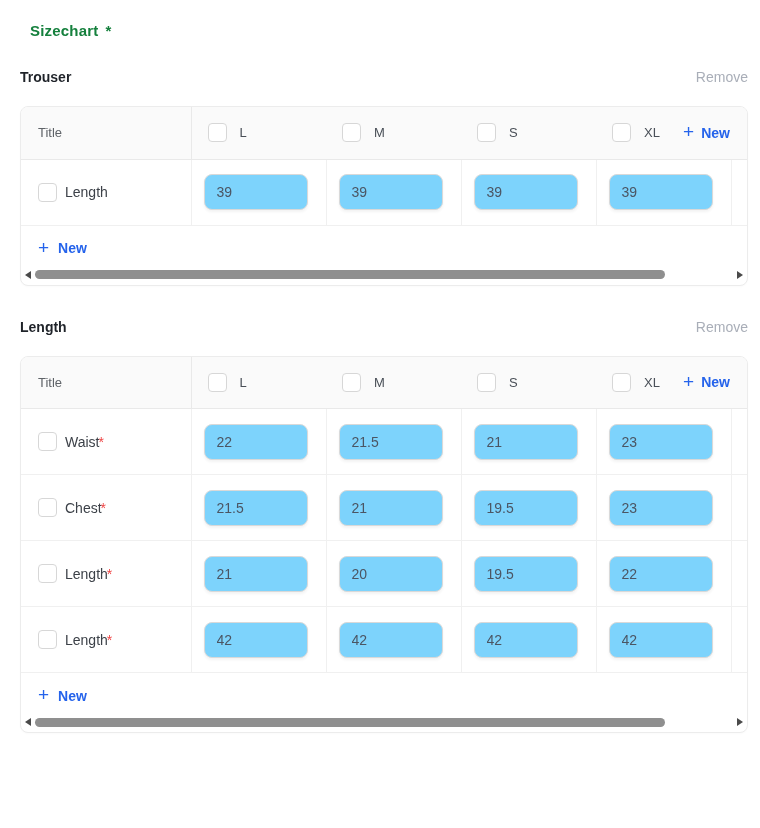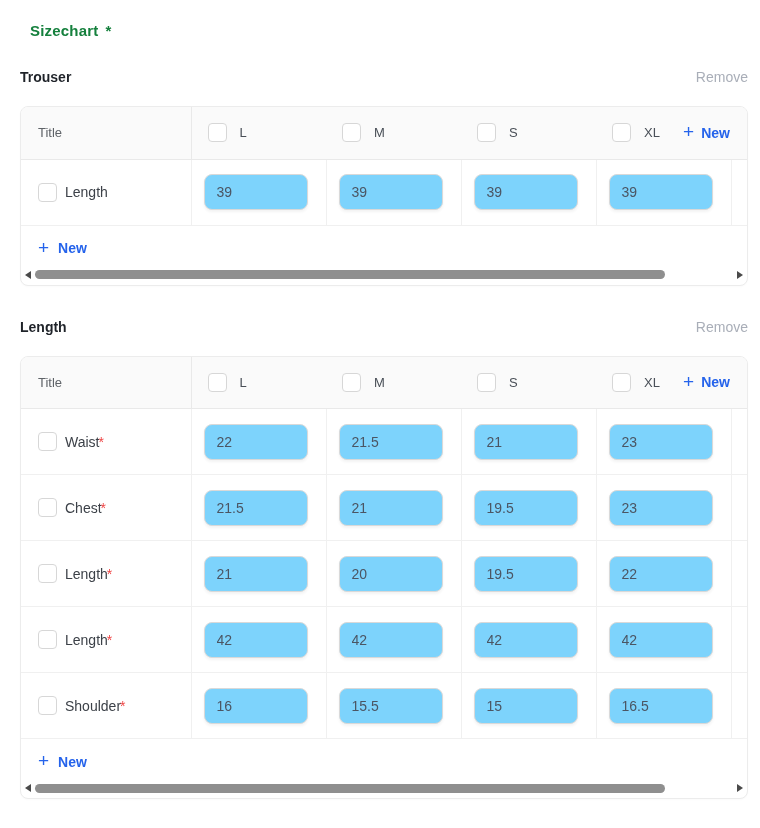--- a/index.html
+++ b/index.html
@@ -224,34 +224,20 @@
                     <span class="row-label">Length</span>
                     <span class="req">*</span>
                   </div>
                 </td>
                 <td class="val-cell"><input class="size-input" type="text" value="42" style=""></td>
                 <td class="val-cell"><input class="size-input" type="text" value="42" style=""></td>
                 <td class="val-cell"><input class="size-input" type="text" value="42" style=""></td>
                 <td class="val-cell"><input class="size-input" type="text" value="42" style=""></td>
                 <td class="sliver"></td>
               </tr>
-              <tr>
-                <td class="title-cell">
-                  <div class="tinner">
-                    <span class="checkbox"></span>
-                    <span class="row-label">Shoulder</span>
-                    <span class="req">*</span>
-                  </div>
-                </td>
-                <td class="val-cell"><input class="size-input" type="text" value="16" style=""></td>
-                <td class="val-cell"><input class="size-input" type="text" value="15.5" style=""></td>
-                <td class="val-cell"><input class="size-input" type="text" value="15" style=""></td>
-                <td class="val-cell"><input class="size-input" type="text" value="16.5" style=""></td>
-                <td class="sliver"></td>
-              </tr>
             </tbody>
       </table>
       <div class="new-row">
         <button class="new-btn">
           <span class="plus">+</span>
           <span class="new-label">New</span>
         </button>
       </div>
       <div class="hscroll">
         <span class="arrow left"></span>

